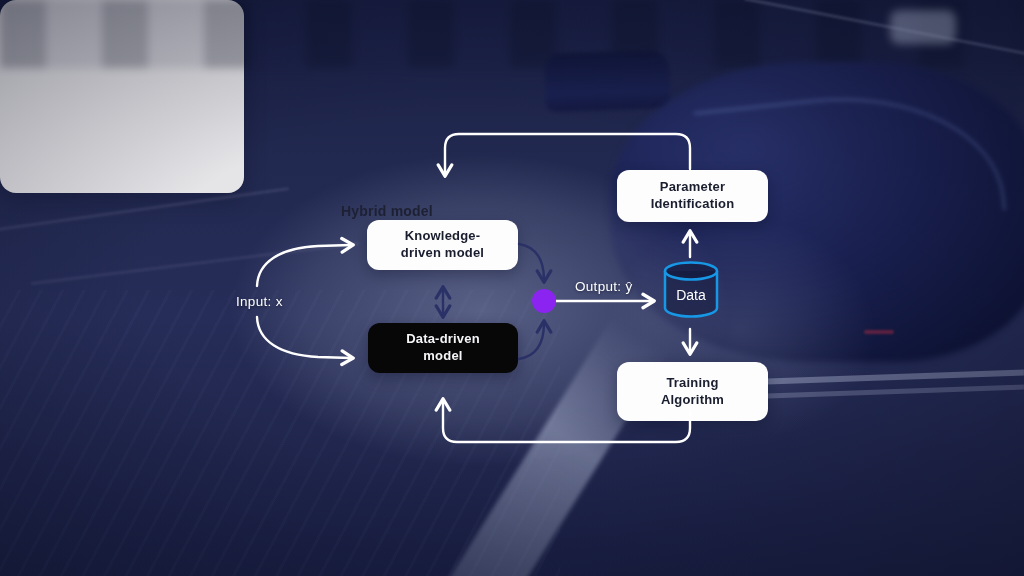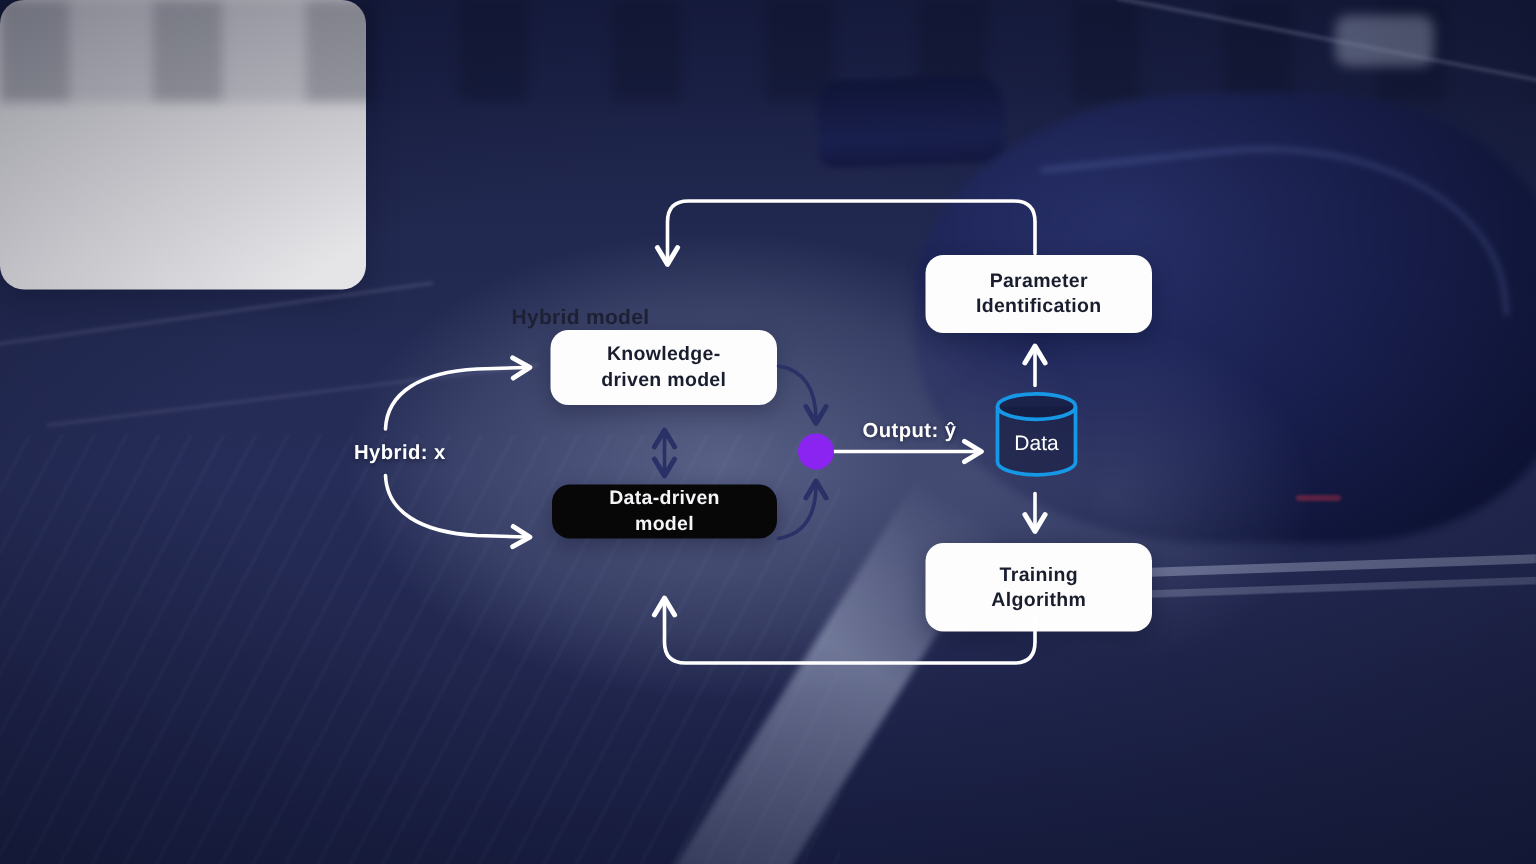--- a/index.html
+++ b/index.html
@@ -40,25 +40,25 @@
   .bg-vignette{left:0;top:0;width:1024px;height:576px;
     background:radial-gradient(ellipse at 46% 50%,rgba(8,11,30,0) 42%,rgba(8,11,30,.42) 100%);}
   
   .node{position:absolute;display:flex;align-items:center;justify-content:center;text-align:center;
     font-weight:700;font-size:13px;line-height:1.28;letter-spacing:.2px;white-space:pre-line;}
   .card{background:#fdfdfe;color:#191d2e;border-radius:12px;box-shadow:0 5px 14px rgba(8,12,34,.30);}
   #hybrid-box{left:325px;top:192px;width:244px;height:193px;background:#e5e4e7;border-radius:16px;
     box-shadow:0 8px 22px rgba(8,12,34,.28);}
   #hybrid-label{left:341px;top:203px;font-size:14px;font-weight:700;color:#1d2133;letter-spacing:.2px;}
   #knowledge-box{left:367px;top:220px;width:151px;height:50px;}
-  #datadriven-box{left:368px;top:323px;width:150px;height:36px;background:#070708;color:#f5f5f7;border-radius:12px;
+  #datadriven-box{left:368px;top:323px;width:150px;height:50px;background:#070708;color:#f5f5f7;border-radius:12px;
     box-shadow:0 5px 14px rgba(8,12,34,.35);}
   #param-box{left:617px;top:170px;width:151px;height:52px;}
   #training-box{left:617px;top:362px;width:151px;height:59px;}
-  .float-label{position:absolute;color:#ffffff;font-size:13.5px;font-weight:700;letter-spacing:.3px;
+  .float-label{position:absolute;color:#ffffff;font-size:13.5px;font-weight:400;letter-spacing:.3px;
     text-shadow:0 1px 3px rgba(5,8,24,.5);}
   #input-label{left:236px;top:294px;}
   #output-label{left:575px;top:279px;}
   #arrows{left:0;top:0;width:1024px;height:576px;pointer-events:none;}
 </style>
 </head>
 <body>
 
 <div id="stage">
 
@@ -128,15 +128,15 @@
 
     <circle cx="544" cy="301" r="12" fill="#8b24f1"></circle>
 
     <g>
       <path d="M665,271 L665,308 A26,8.5 0 0 0 717,308 L717,271" fill="rgba(12,18,48,0.40)" stroke="#1798e6" stroke-width="2.5" stroke-linejoin="round"></path>
       <ellipse cx="691" cy="271" rx="26" ry="8.5" fill="rgba(16,24,58,0.6)" stroke="#1798e6" stroke-width="2.5"></ellipse>
       <text x="691" y="300" text-anchor="middle" fill="#ffffff" font-size="14" font-weight="500" font-family="Liberation Sans, DejaVu Sans, sans-serif">Data</text>
     </g>
   </svg>
 
-  <div id="input-label" class="float-label">Hybrid: x</div>
+  <div id="input-label" class="float-label">Input: x</div>
   <div id="output-label" class="float-label">Output: ŷ</div>
 </div>
 
 </body></html>

